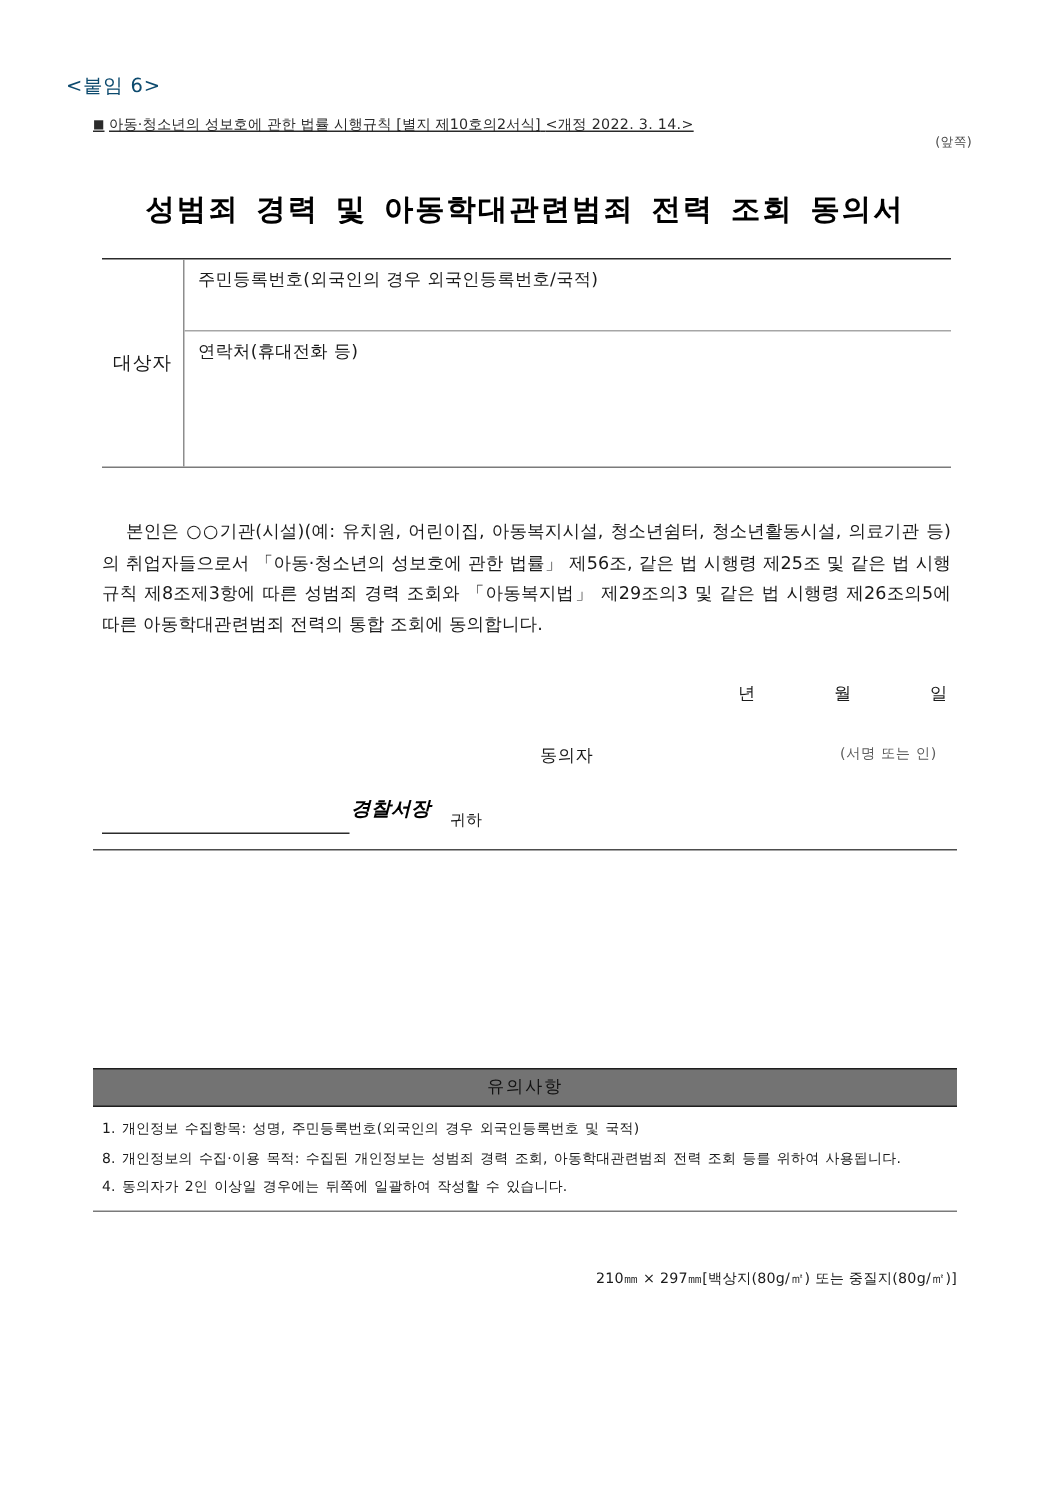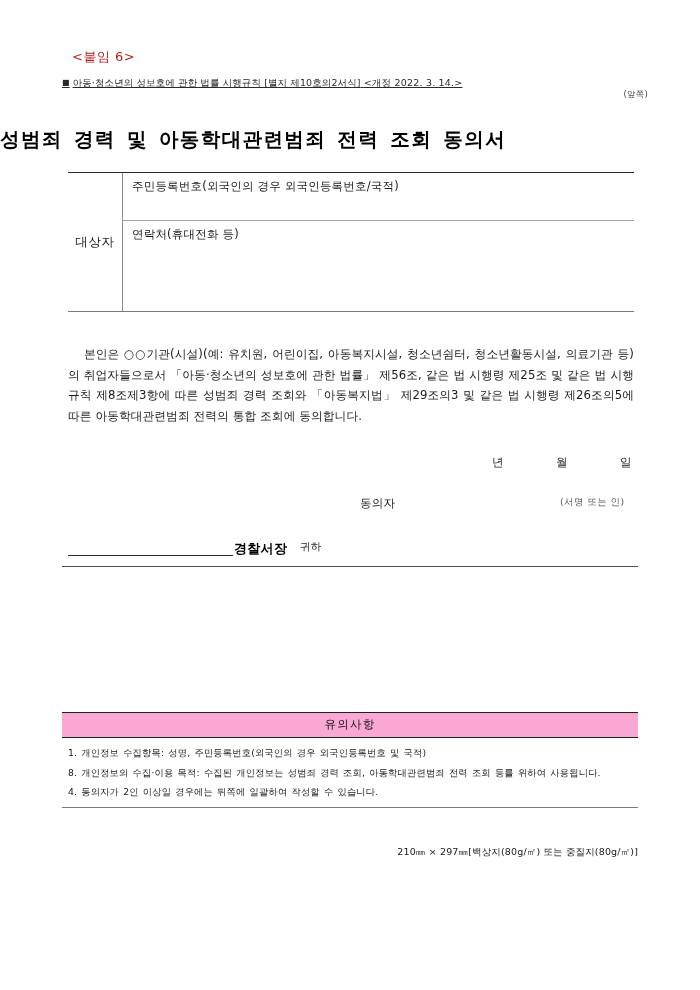--- a/index.html
+++ b/index.html
@@ -18,25 +18,25 @@
   .page {
     position: absolute;
     left: 0; top: 0;
     width: 700px;
     height: 990px;
   }
 
   
   .attach-tag {
     position: absolute;
-    left: 72px;
+    left: 44px;
     top: 48px;
     font-size: 13px;
     letter-spacing: 0.5px;
-    color: #b91c1c;
+    color: #0c4a6e;
   }
   .form-ref {
     position: absolute;
     left: 62px;
     top: 77px;
     font-size: 9.5px;
     letter-spacing: 0.1px;
     color: #2a2a2a;
     white-space: nowrap;
     text-decoration: underline;
@@ -57,20 +57,21 @@
     color: #4a4a4a;
     letter-spacing: 0.2px;
   }
 
   
   .doc-title {
     position: absolute;
     left: 0;
     top: 126px;
     width: 700px;
+    text-align: center;
     font-size: 19.5px;
     font-weight: bold;
     letter-spacing: 1.4px;
     color: #000;
     word-spacing: 3px;
   }
 
   
   .subject-table {
     position: absolute;
@@ -190,25 +191,26 @@
     position: absolute;
     left: 0;
     bottom: 2px;
     width: 165px;
     border-bottom: 1.2px solid #2b2b2b;
     height: 15px;
   }
   .recipient-office {
     position: absolute;
     left: 166px;
-    bottom: 0;
+    bottom: 10px;
     font-size: 13px;
     font-weight: bold;
     letter-spacing: 0.3px;
     color: #000;
+    font-style: italic;
   }
   .recipient-honorific {
     position: absolute;
     left: 232px;
     bottom: 4px;
     font-size: 10.5px;
     letter-spacing: 0.3px;
     color: #1a1a1a;
   }
 
@@ -224,21 +226,21 @@
 
   
   .notice-box {
     position: absolute;
     left: 62px;
     top: 712px;
     width: 576px;
     box-sizing: border-box;
   }
   .notice-head {
-    background: #f9a8d4;
+    background: #737373;
     border-top: 1.4px solid #1f1f1f;
     border-bottom: 1.1px solid #1f1f1f;
     text-align: center;
     font-size: 11.5px;
     letter-spacing: 1.2px;
     color: #111;
     padding: 4px 0 5px 0;
   }
   .notice-list {
     padding: 7px 6px 6px 6px;

